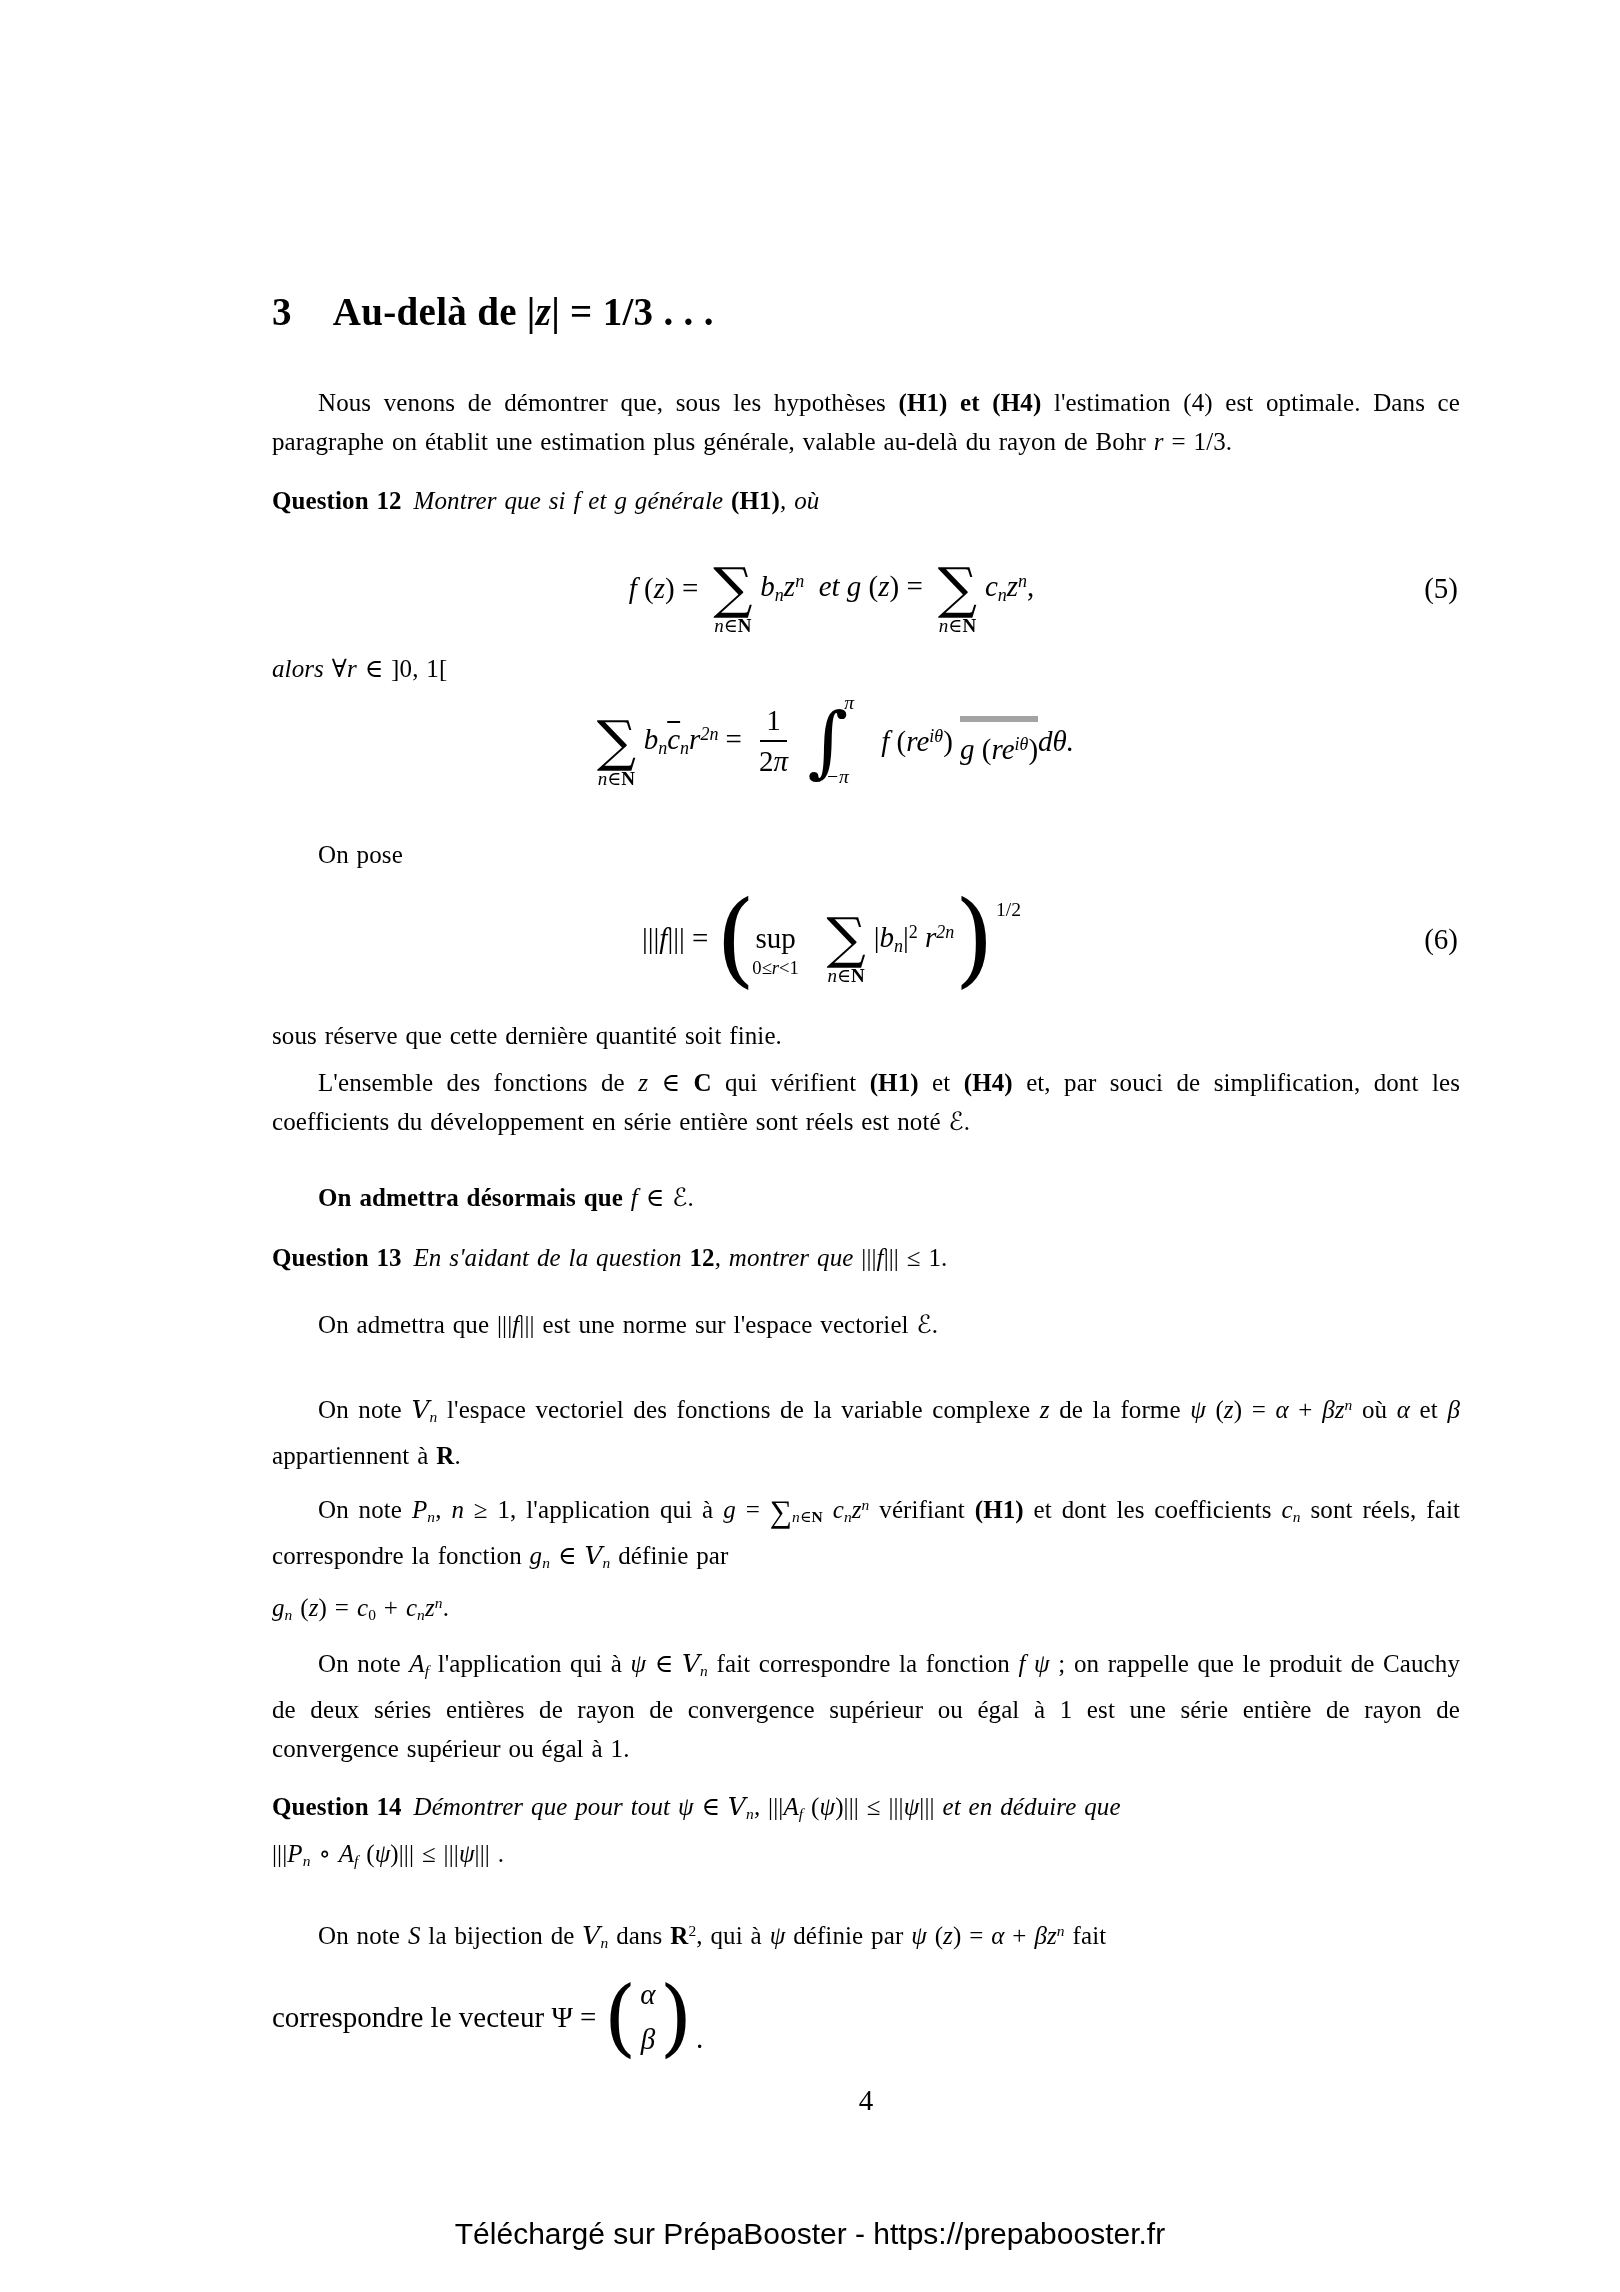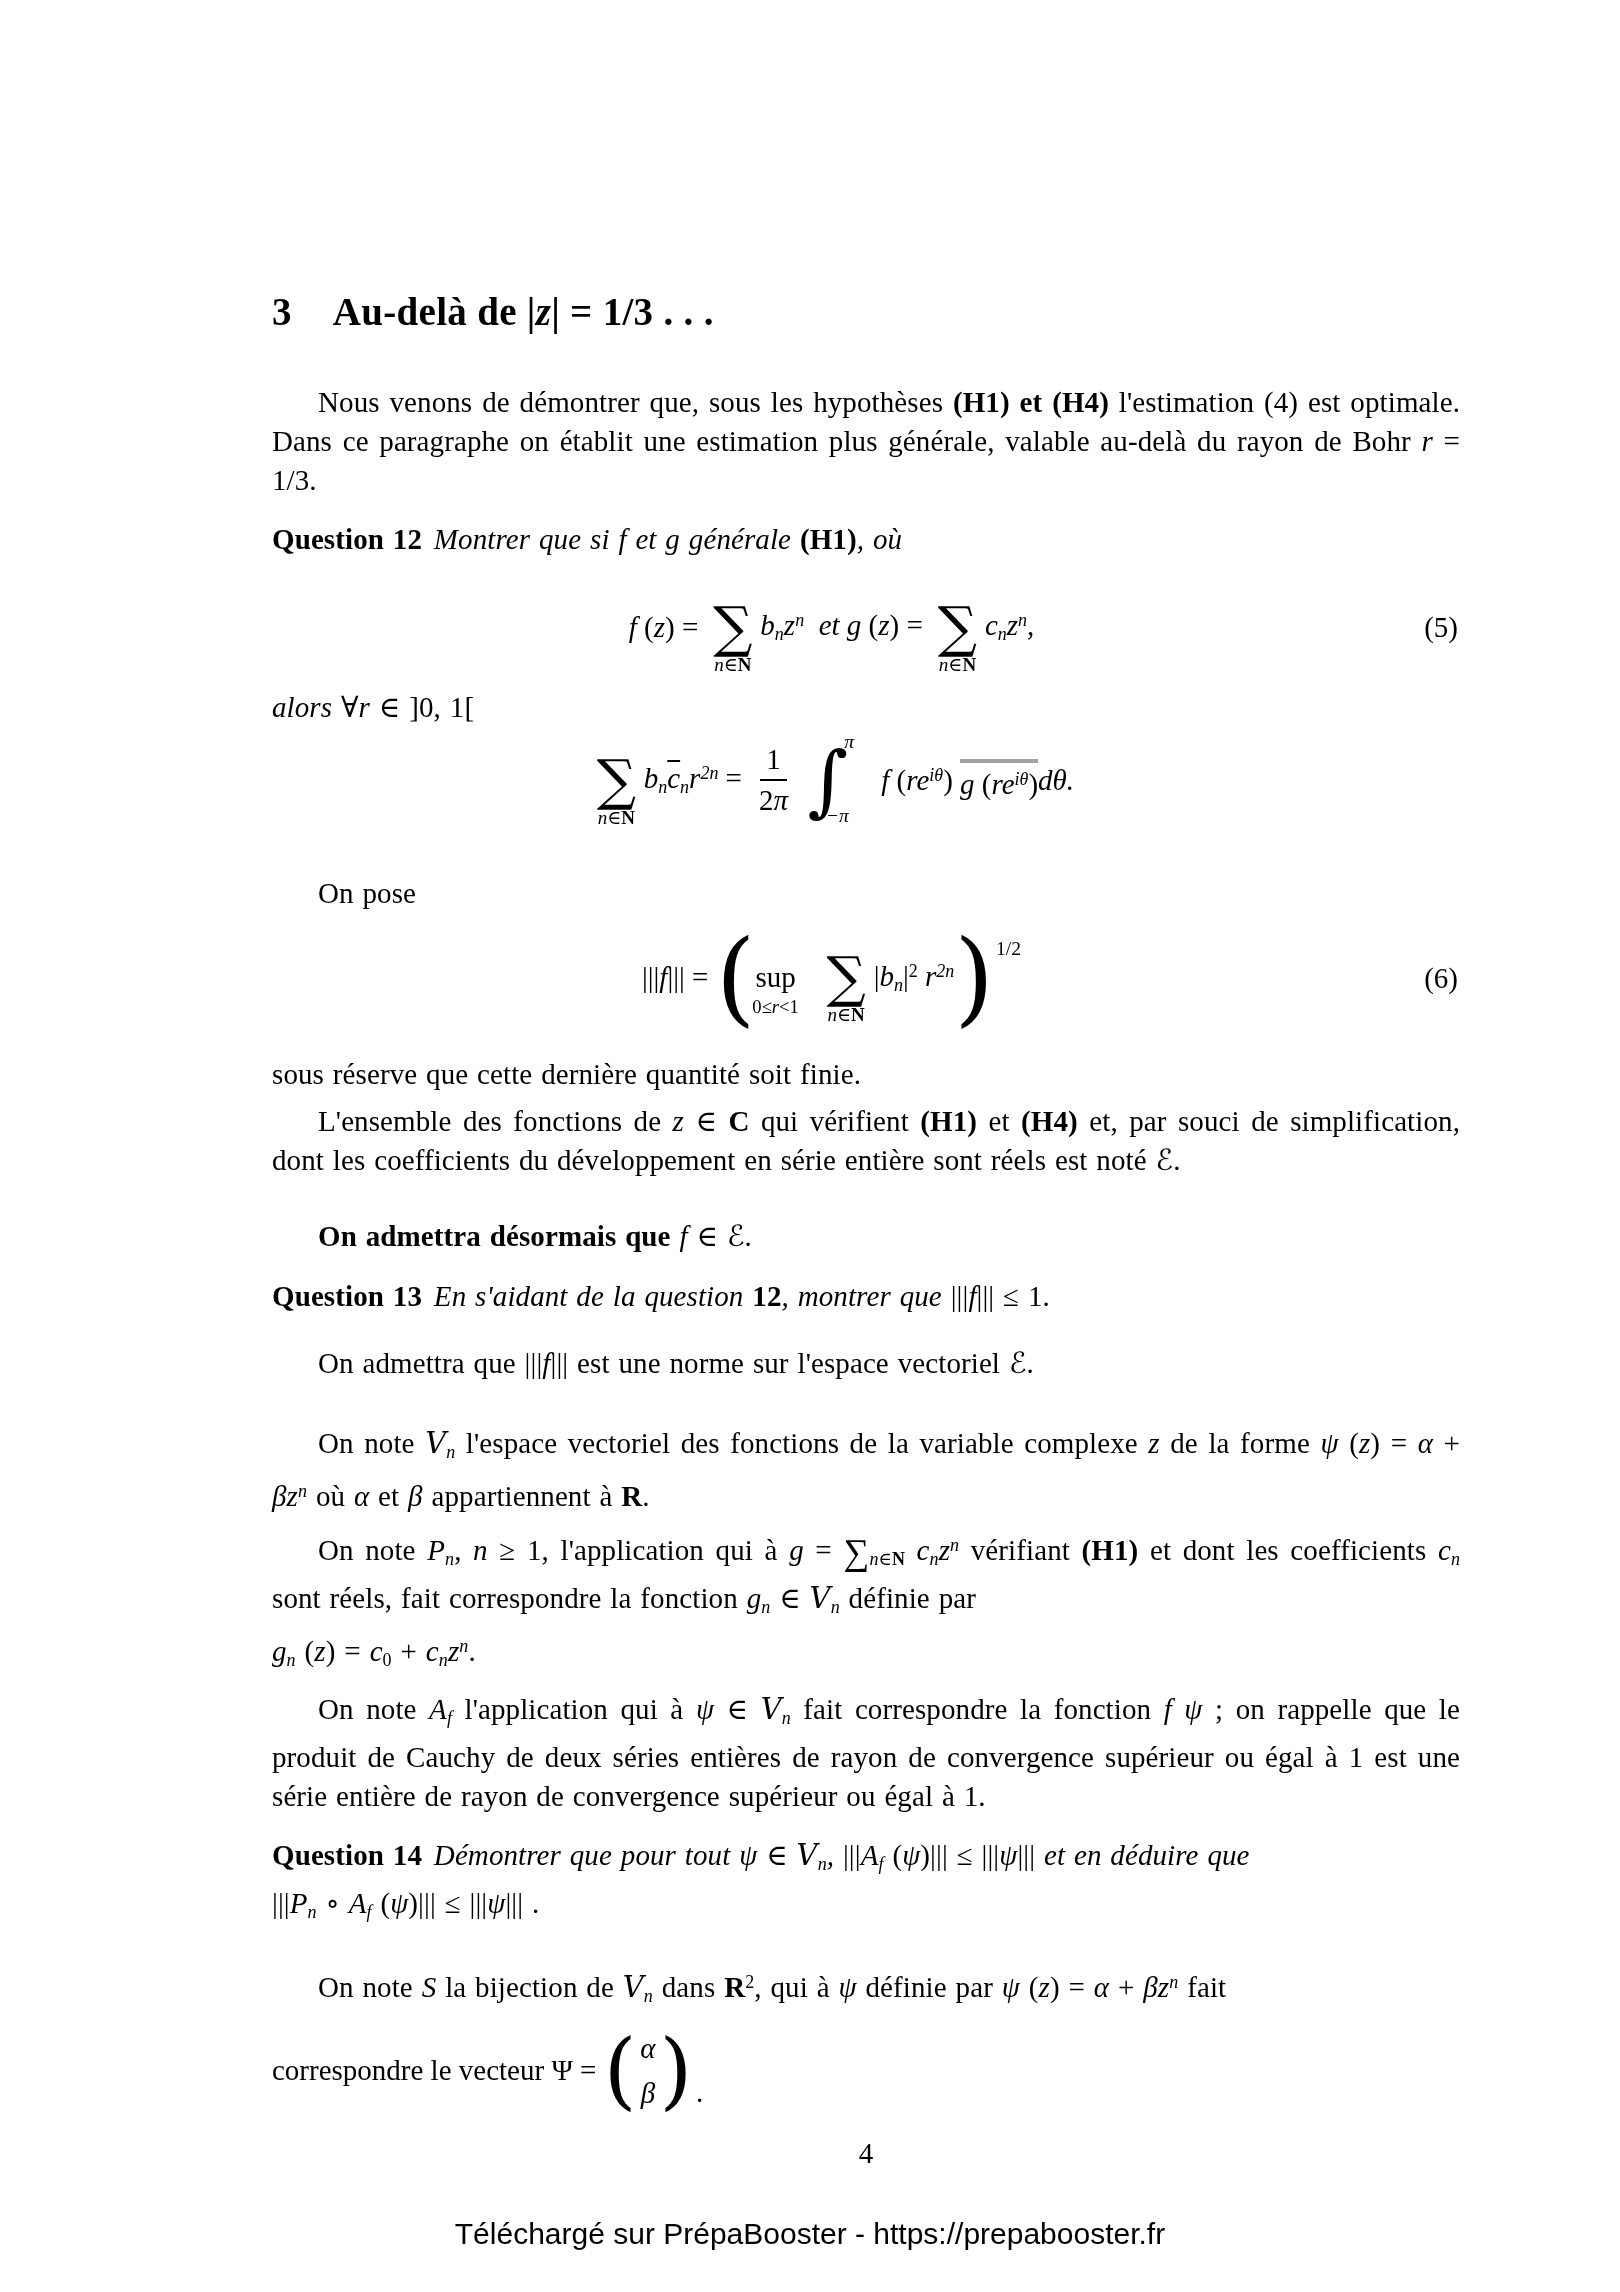--- a/index.html
+++ b/index.html
@@ -11,21 +11,21 @@
     overflow:hidden;
   }
   .content{position:absolute;left:272px;top:0;width:1188px;}
   .heading{
     margin:289px 0 0 0;
     font-size:39px;font-weight:700;
     letter-spacing:0.3px;
   }
   .sec-num{margin-right:41px;}
   .par{
-    font-size:29px;line-height:39px;
+    font-size:25px;line-height:39px;
     text-align:justify;margin:0;
     letter-spacing:0.1px;word-spacing:1.5px;
   }
   .indent{text-indent:46px;}
   .question > span:first-child{margin-right:11.8px;}
 
   
   .r-n{}
   .r-b{font-weight:700;}
   .r-i{font-style:italic;}
@@ -58,21 +58,21 @@
   .frac{display:inline-flex;flex-direction:column;align-items:center;margin:0 9.8px 0 3.9px;}
   .frac-num{padding:0 5.9px 2.9px;border-bottom:2px solid #000;}
   .frac-den{padding:2.9px 5.9px 0;white-space:pre;}
 
   .intwrap{position:relative;display:inline-block;margin:0 33px 0 3.9px;}
   .int-glyph{font-size:78px;line-height:1;display:inline-block;
              font-family:"DejaVu Serif","DejaVu Sans",serif;}
   .int-sup{position:absolute;left:calc(100% - 3.9px);top:-9.8px;font-size:19.6px;}
   .int-sub{position:absolute;left:45%;bottom:-7.8px;font-size:19.6px;white-space:nowrap;}
 
-  .ol{display:inline-block;border-top:4px solid #a3a3a3;padding-top:6px;line-height:1.1;white-space:pre;}
+  .ol{display:inline-block;border-top:6px solid #a3a3a3;padding-top:12px;line-height:1.1;white-space:pre;}
 
   .bigp{font-size:102px;line-height:0.82;font-weight:400;display:inline-block;
         font-family:"DejaVu Serif","DejaVu Sans",serif;}
   .paren-exp{align-self:flex-start;font-size:19.6px;margin:2px 0 0 2px;}
 
   .eq5{margin-top:15.7px;height:106px;}
   .eqc{margin-top:2px;height:102px;}
   .eq6{margin-top:3.9px;height:122px;}
 
   .vecline{display:flex;align-items:center;margin-top:3.9px;height:102px;font-size:29px;}

